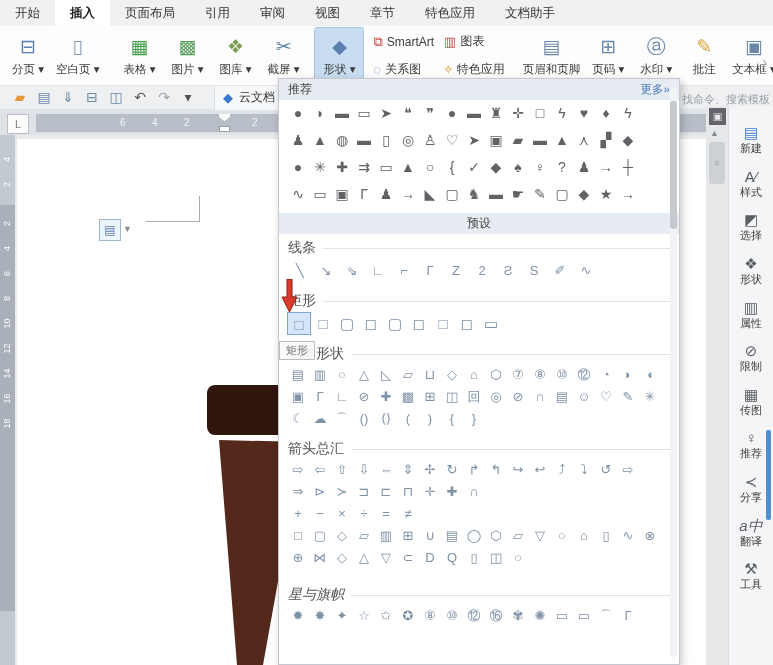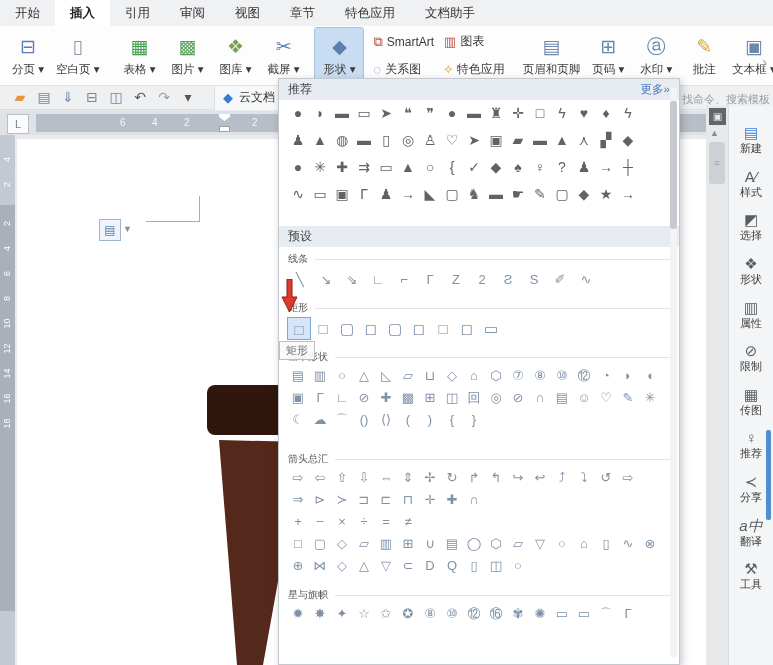--- a/index.html
+++ b/index.html
@@ -45,21 +45,21 @@
   .margin-line-h{position:absolute;left:146px;top:221px;width:54px;height:1px;background:#a8adb3;}
   .paste-chip{position:absolute;left:99px;top:219px;width:20px;height:20px;background:#eef4fb;border:1px solid #9fb6cc;font-size:12px;color:#5b7fae;text-align:center;line-height:20px;cursor:pointer;}
   .paste-caret{position:absolute;left:123px;top:224px;font-size:9px;color:#8a8d92;cursor:pointer;}
   .doc-shape{position:absolute;left:195px;top:378px;z-index:5;}
   
   .panel{position:absolute;left:278px;top:78px;width:402px;height:587px;background:#fff;border:1px solid #c5c9cf;box-shadow:2px 3px 8px rgba(0,0,0,.22);box-sizing:border-box;z-index:30;overflow:hidden;}
   .phead{height:21px;background:#e7ebf2;display:flex;align-items:center;justify-content:space-between;padding:0 9px;font-size:12px;color:#444;}
   .more{color:#4a7ebb;font-size:11.5px;cursor:pointer;}
   .prow{display:flex;flex-wrap:wrap;padding:1px 8px;}
   .prow .cell{width:22px;height:25px;line-height:25px;text-align:center;font-size:14px;color:#606266;cursor:pointer;}
-  .plabel{display:flex;align-items:center;padding:5px 9px 1px;font-size:10px;color:#555;}
+  .plabel{display:flex;align-items:center;padding:5px 9px 1px;font-size:14px;color:#555;}
   .plabel .hline{flex:1;height:1px;background:#e0e4e9;margin-left:7px;}
   .orow{display:flex;flex-wrap:wrap;padding:1px 8px;}
   .orow .cell{width:22px;height:20px;line-height:20px;text-align:center;font-size:13px;color:#7e92a8;cursor:pointer;box-sizing:border-box;}
   .orow.lines .cell{width:26px;height:24px;line-height:24px;}
   .orow.rects .cell{width:24px;height:23px;line-height:23px;font-size:15px;}
   .orow .cell.sel{background:#d6e6f8;border:1px solid #7aa7d9;}
   .pscroll{position:absolute;right:2px;top:8px;width:7px;height:570px;background:#f2f3f4;border-radius:3px;}
   .pthumb{position:absolute;left:0;top:14px;width:7px;height:128px;background:#c6c9cd;border-radius:3px;}
   .red-arrow{position:absolute;left:2px;top:200px;z-index:5;}
   .tooltip{position:absolute;left:0px;top:262px;background:#fafafa;border:1px solid #b8bbbe;font-size:11px;color:#666;padding:1px 6px;opacity:.93;z-index:6;}
@@ -75,20 +75,21 @@
   .bluethumb{position:absolute;left:766px;top:430px;width:5px;height:90px;background:#4f8fd0;border-radius:2px;z-index:40;}
 </style>
 </head>
 <body>
 
 <div class="screen">
 
   <div class="tabbar">
       <div class="tab">开始</div>
       <div class="tab active">插入</div>
+      <div class="tab">页面布局</div>
       <div class="tab">引用</div>
       <div class="tab">审阅</div>
       <div class="tab">视图</div>
       <div class="tab">章节</div>
       <div class="tab">特色应用</div>
       <div class="tab">文档助手</div>
     </div>
 
   <div class="ribbon">
     <div class="rgroup">
@@ -305,21 +306,21 @@
         <span class="cell">♞</span>
         <span class="cell">▬</span>
         <span class="cell">☛</span>
         <span class="cell">✎</span>
         <span class="cell">▢</span>
         <span class="cell">◆</span>
         <span class="cell">★</span>
         <span class="cell">→</span>
       </div>
 
-    <div class="phead" style="margin-top:18px;">
+    <div class="phead" style="margin-top:5px;justify-content:center;">
       <span>预设</span>
     </div>
 
     <div class="plabel">
       <span>线条</span>
         <span class="hline"></span>
     </div>
     <div class="orow lines">
         <span class="cell">╲</span>
         <span class="cell">↘</span>
@@ -398,21 +399,21 @@
         <span class="cell">☁</span>
         <span class="cell">⌒</span>
         <span class="cell">()</span>
         <span class="cell">⟨⟩</span>
         <span class="cell">(</span>
         <span class="cell">)</span>
         <span class="cell">{</span>
         <span class="cell">}</span>
       </div>
 
-    <div class="plabel" style="margin-top:16px;">
+    <div class="plabel" style="margin-top:5px;">
       <span>箭头总汇</span>
         <span class="hline"></span>
     </div>
     <div class="orow">
         <span class="cell">⇨</span>
         <span class="cell">⇦</span>
         <span class="cell">⇧</span>
         <span class="cell">⇩</span>
         <span class="cell">⇔</span>
         <span class="cell">⇕</span>
@@ -474,21 +475,21 @@
         <span class="cell">△</span>
         <span class="cell">▽</span>
         <span class="cell">⊂</span>
         <span class="cell">D</span>
         <span class="cell">Q</span>
         <span class="cell">▯</span>
         <span class="cell">◫</span>
         <span class="cell">○</span>
       </div>
 
-    <div class="plabel" style="margin-top:6px;">
+    <div class="plabel" style="margin-top:12px;font-style:italic;">
       <span>星与旗帜</span>
         <span class="hline"></span>
     </div>
     <div class="orow">
         <span class="cell">✹</span>
         <span class="cell">✸</span>
         <span class="cell">✦</span>
         <span class="cell">☆</span>
         <span class="cell">✩</span>
         <span class="cell">✪</span>

